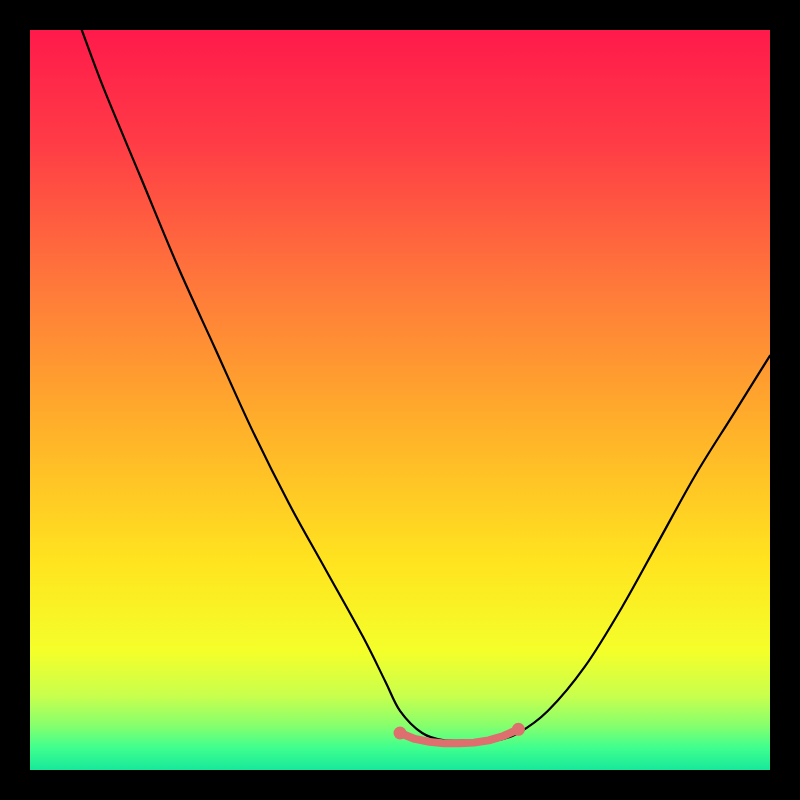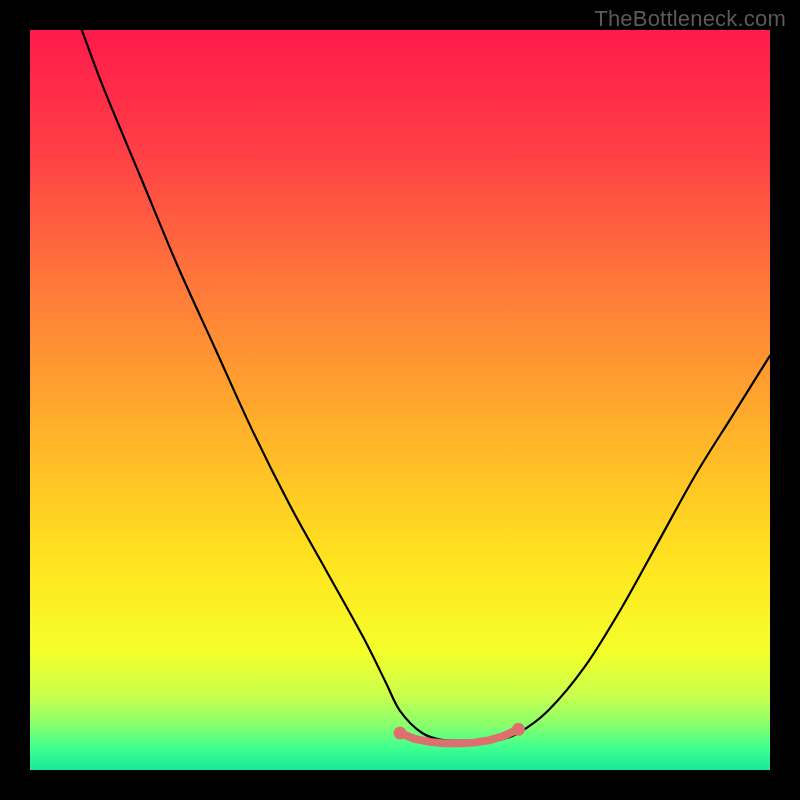--- a/index.html
+++ b/index.html
@@ -46,21 +46,20 @@
   .marker-layer {
     position: absolute;
     inset: 0;
   }
 </style>
 </head>
 <body>
 
 <div class="frame">
 
-  <div class="watermark">TheBottleneck.com</div>
 
   <div class="plot-area">
 
     <svg class="gradient-layer" viewBox="0 0 740 740" preserveAspectRatio="none">
       <defs>
         <linearGradient id="bgGrad" x1="0" y1="0" x2="0" y2="1">
             <stop offset="0%" stop-color="#ff1a4b"></stop>
             <stop offset="15%" stop-color="#ff3b46"></stop>
             <stop offset="35%" stop-color="#ff7a3a"></stop>
             <stop offset="55.00000000000001%" stop-color="#ffb429"></stop>

